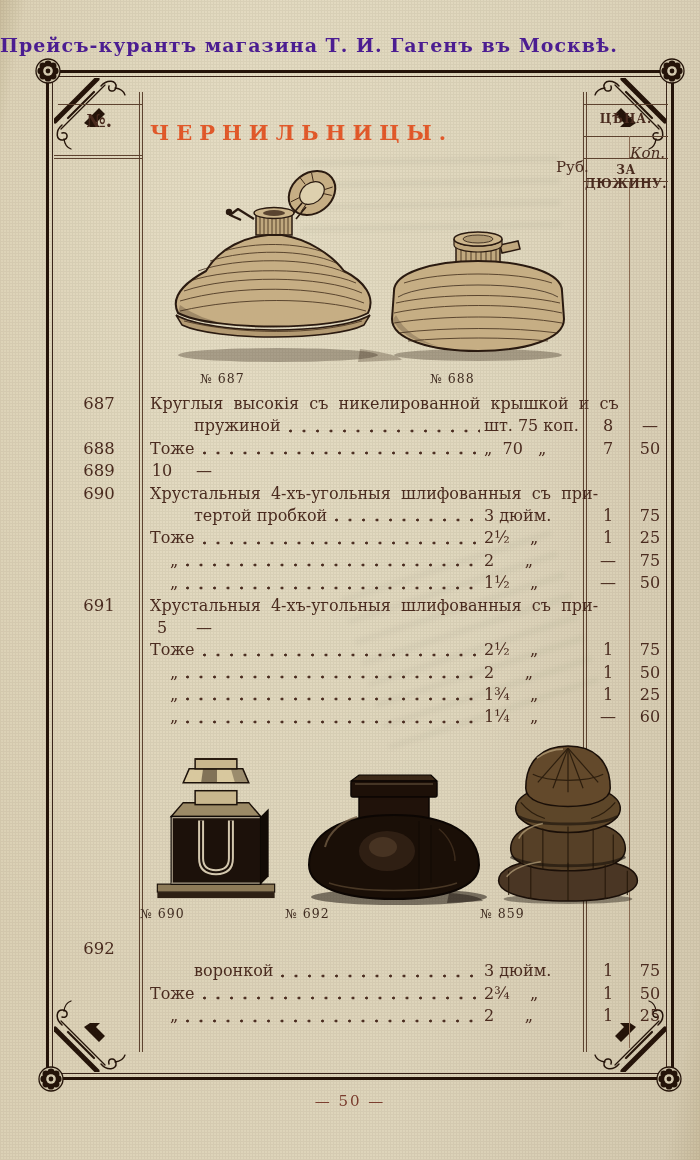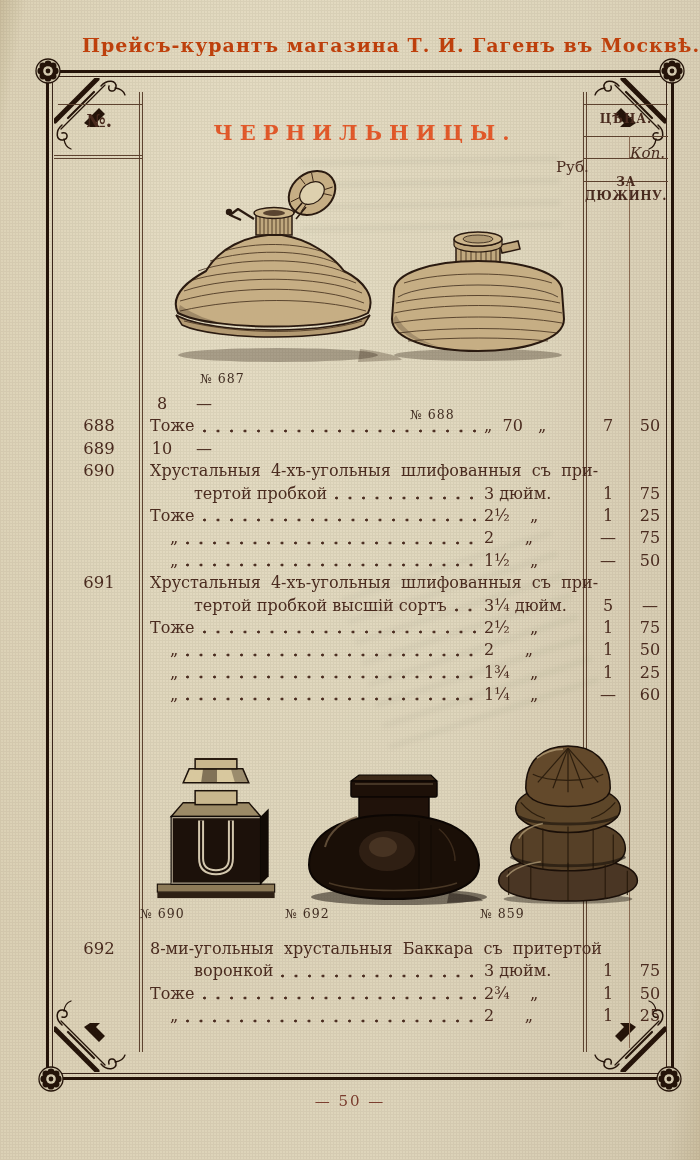--- a/index.html
+++ b/index.html
@@ -13,22 +13,22 @@
   }
   body::after{ 
     content:"";position:absolute;inset:0;pointer-events:none;opacity:.05;
     background:
       repeating-linear-gradient(0deg,#3a2a18 0 1px,transparent 1px 3px),
       repeating-linear-gradient(90deg,#3a2a18 0 1px,transparent 1px 3px);
   }
   .abs{position:absolute;}
   
   .running-head{
-    left:0;right:0;top:34px;text-align:right;
-    font-size:19px;font-weight:bold;letter-spacing:1px;color:#c2410c;
+    left:0;right:0;top:34px;text-align:left;
+    font-size:19px;font-weight:bold;letter-spacing:1px;color:#4c1d95;
   }
   
   .fr{background:#241309;}
   .fr-top-thick{left:48px;right:26px;top:70px;height:3px;}
   .fr-top-thin{left:52px;right:30px;top:76px;height:1px;background:#3a251a;}
   .fr-bot-thin{left:52px;right:30px;top:1073px;height:1px;background:#3a251a;}
   .fr-bot-thick{left:48px;right:26px;top:1077px;height:3px;}
   .fr-left-thick{left:46px;top:70px;height:1010px;width:3px;}
   .fr-left-thin{left:52px;top:76px;height:998px;width:1px;background:#3a251a;}
   .fr-right-thick{left:671px;top:70px;height:1010px;width:3px;}
@@ -40,24 +40,24 @@
   .orn-br{transform:scale(-1,-1);}
   
   .vline{position:absolute;width:1px;background:#5e4330;}
   .vfaint{background:#8a6a52;}
   .hline{position:absolute;height:1px;background:#5e4330;}
   
   .num-head{left:58px;top:110px;width:82px;text-align:center;font-size:18px;font-weight:bold;}
   .price-head{left:584px;top:112px;width:84px;text-align:center;font-size:12px;font-weight:bold;letter-spacing:1px;}
   .rub-head{left:556px;top:140px;width:46px;font-size:15px;margin-top:18px;}
   .kop-head{left:630px;top:144px;width:38px;text-align:left;font-size:15px;font-style:italic;}
-  .dozen-head{left:583px;top:163px;width:86px;text-align:center;font-size:12px;letter-spacing:.5px;font-weight:bold;margin-top:12px;}
+  .dozen-head{left:583px;top:163px;width:86px;text-align:center;font-size:12px;letter-spacing:.5px;font-weight:bold;}
   
   .section-title{
-    left:150px;top:120px;width:430px;text-align:center;
+    left:150px;top:120px;width:430px;text-align:left;
     font-size:21px;font-weight:bold;letter-spacing:7px;color:#e55a2b;
   }
   
   .caption{font-size:12.5px;letter-spacing:1px;color:#3f2b20;text-align:left;}
   
   .ptable{position:absolute;left:58px;width:612px;z-index:3;}
   .t1{top:393px;}
   .t2{top:938px;}
   .trow{display:flex;align-items:baseline;height:22.4px;line-height:22.4px;}
   .c-num{width:82px;text-align:center;font-size:16.5px;flex:none;}
@@ -300,25 +300,38 @@
     <path d="M16 98 C60 88 136 88 180 98"></path>
     <path d="M14 108 C60 98 138 98 182 108"></path>
     <path d="M14 118 C62 110 136 110 182 118"></path>
     <path d="M18 128 C66 122 132 122 178 128"></path>
     <path d="M28 136 C70 132 128 132 168 136"></path>
   </g>
   <path d="M16 110 C24 126 40 136 58 141 C36 138 18 128 13 114 Z" fill="#2a1a10" opacity="0.22"></path>
 </svg>
 
 <div class="abs caption" style="left:200px;top:371px;width:120px;">№ 687</div>
-<div class="abs caption" style="left:410px;top:371px;width:120px;margin-top:36px;">№ 688</div>
+<div class="abs caption" style="left:430px;top:371px;width:120px;">№ 688</div>
 
 <div class="ptable t1">
     <div class="trow">
-      <div class="c-num"></div>
+      <div class="c-num">687</div>
+      <div class="c-desc">
+        <span class="txt">Круглыя  высокія  съ  никелированной  крышкой  и  съ</span>
+      </div>
+      <div class="c-rub"></div>
+      <div class="c-kop"></div>
+    </div>
+    <div class="trow">
+      <div class="c-num"></div>
+      <div class="c-desc">
+        <span class="txt ind1">пружиной</span>
+        <span class="dots"></span>
+        <span class="tail">шт. 75 коп.</span>
+      </div>
       <div class="c-rub">8</div>
       <div class="c-kop">—</div>
     </div>
     <div class="trow">
       <div class="c-num">688</div>
       <div class="c-desc">
         <span class="txt">Тоже</span>
         <span class="dots"></span>
         <span class="tail">„  70   „</span>
       </div>
@@ -381,25 +394,20 @@
     <div class="trow">
       <div class="c-num">691</div>
       <div class="c-desc">
         <span class="txt">Хрустальныя  4-хъ-угольныя  шлифованныя  съ  при-</span>
       </div>
       <div class="c-rub"></div>
       <div class="c-kop"></div>
     </div>
     <div class="trow">
       <div class="c-num"></div>
-      <div class="c-desc">
-        <span class="txt ind1">тертой пробкой высшій сортъ</span>
-        <span class="dots"></span>
-        <span class="tail">3¼ дюйм.</span>
-      </div>
       <div class="c-rub">5</div>
       <div class="c-kop">—</div>
     </div>
     <div class="trow">
       <div class="c-num"></div>
       <div class="c-desc">
         <span class="txt">Тоже</span>
         <span class="dots"></span>
         <span class="tail">2½    „</span>
       </div>
@@ -499,23 +507,20 @@
   </g>
 </svg>
 
 <div class="abs caption" style="left:140px;top:906px;width:110px;">№ 690</div>
 <div class="abs caption" style="left:285px;top:906px;width:120px;">№ 692</div>
 <div class="abs caption" style="left:480px;top:906px;width:120px;">№ 859</div>
 
 <div class="ptable t2">
     <div class="trow">
       <div class="c-num">692</div>
-      <div class="c-desc">
-        <span class="txt">8-ми-угольныя  хрустальныя  Баккара  съ  притертой</span>
-      </div>
       <div class="c-rub"></div>
       <div class="c-kop"></div>
     </div>
     <div class="trow">
       <div class="c-num"></div>
       <div class="c-desc">
         <span class="txt ind1">воронкой</span>
         <span class="dots"></span>
         <span class="tail">3 дюйм.</span>
       </div>

